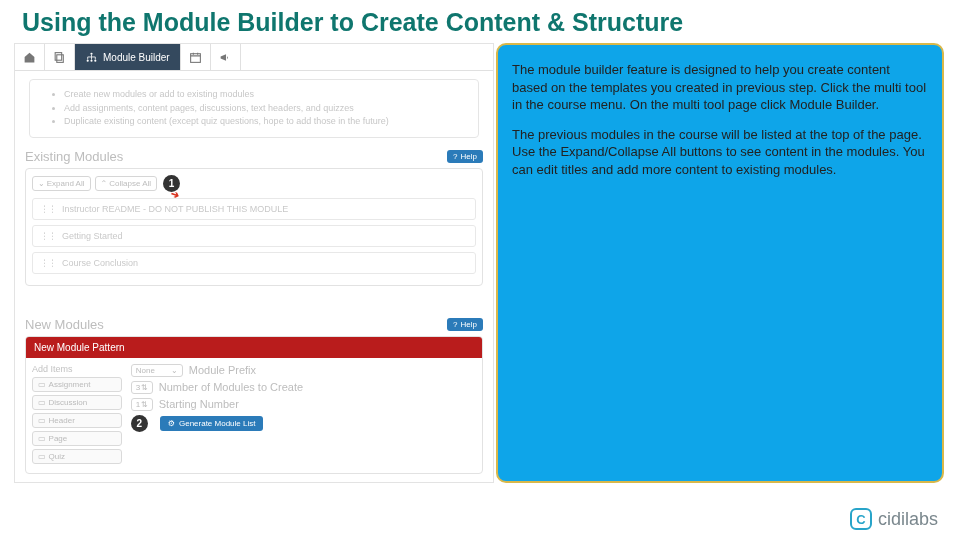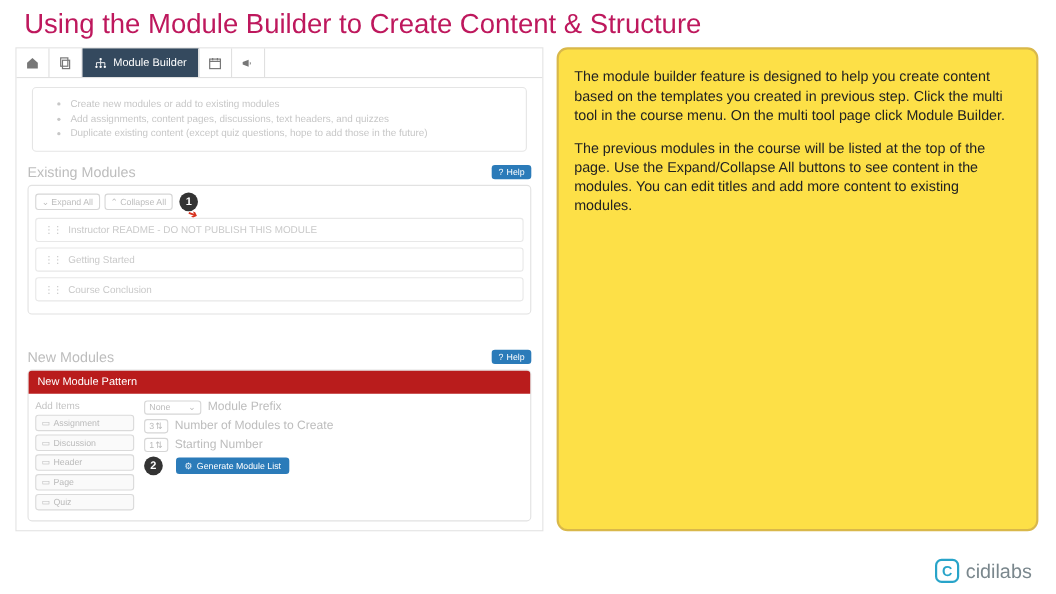--- a/index.html
+++ b/index.html
@@ -1,20 +1,20 @@
 <!DOCTYPE html>
 <html><head>
 <meta charset="utf-8">
 <style>
 * { box-sizing: border-box; margin: 0; padding: 0; }
 body { width: 960px; height: 540px; font-family: Arial, Helvetica, sans-serif; background: #fff; position: relative; overflow: hidden; }
 
-.slide-title { font-size: 25px; font-weight: 400; color: #be185d; padding: 8px 0 6px 22px; }
-
-.content-row { display: flex; gap: 12px; padding: 0 16px 0 14px; }
+.slide-title { font-size: 25px; font-weight: 700; color: #0f766e; padding: 8px 0 6px 22px; }
+
+.content-row { display: flex; gap: 2px; padding: 0 16px 0 14px; }
 
 
 .mock { width: 480px; border: 1px solid #e3e3e3; background: #fff; font-size: 10px; color: #555; }
 .nav { display: flex; align-items: stretch; border-bottom: 1px solid #e0e0e0; }
 .nav-btn { width: 30px; height: 26px; display:flex; align-items:center; justify-content:center; border-right:1px solid #e0e0e0; color:#777; }
 .nav-active { background:#34495e; color:#fff; padding:0 10px; display:flex; align-items:center; gap:5px; font-size:10px; font-weight:500; height:26px; border-right:1px solid #e0e0e0; filter: blur(0.4px);}
 .nav svg { width:13px; height:13px; }
 
 .bullets { margin: 8px 14px 8px 14px; border:1px solid #e5e5e5; border-radius:4px; padding: 8px 12px 8px 20px; color:#c7c7c7; filter: blur(0.5px); font-size:9px; line-height:1.5; }
 .bullets li { list-style: disc; margin-left:14px;}
@@ -44,21 +44,21 @@
 
 .fields-col { display:inline-block; vertical-align:top; margin-left:6px;}
 .field-row { display:flex; align-items:center; gap:6px; margin-bottom:4px;}
 .select { border:1px solid #d6d6d6; border-radius:3px; padding:1px 4px; font-size:8px; color:#bbb; background:#fff; filter:blur(0.4px); width:52px; display:flex; justify-content:space-between;}
 .num { width:22px;}
 .field-lbl { font-size:11px; color:#bdbdbd; filter:blur(0.5px);}
 .gen-btn { background:#2b7bb9; color:#fff; border-radius:3px; padding:3px 8px; font-size:8px; display:inline-flex; align-items:center; gap:4px; filter: blur(0.4px);}
 .callout.two { display:inline-flex; margin-right:6px;}
 
 
-.info { flex:1; border:2px solid #d9b84a; background:#fde047; border-radius:10px; padding:16px 14px; font-size:13px; line-height:1.35; color:#222; }
+.info { flex:1; border:2px solid #d9b84a; background:#0ea5e9; border-radius:10px; padding:16px 14px; font-size:13px; line-height:1.35; color:#222; }
 .info p { margin-bottom:12px; }
 
 .logo { position:absolute; right:22px; bottom:10px; display:flex; align-items:center; gap:6px; color:#7a878d; font-size:18px; font-weight:400;}
 .logo-badge { width:22px; height:22px; border:2px solid #28a4c9; border-radius:6px; display:flex; align-items:center; justify-content:center; color:#28a4c9; font-weight:700; font-size:13px;}
 </style>
 </head>
 <body>
 
 <h1 class="slide-title">Using the Module Builder to Create Content &amp; Structure</h1>
 

